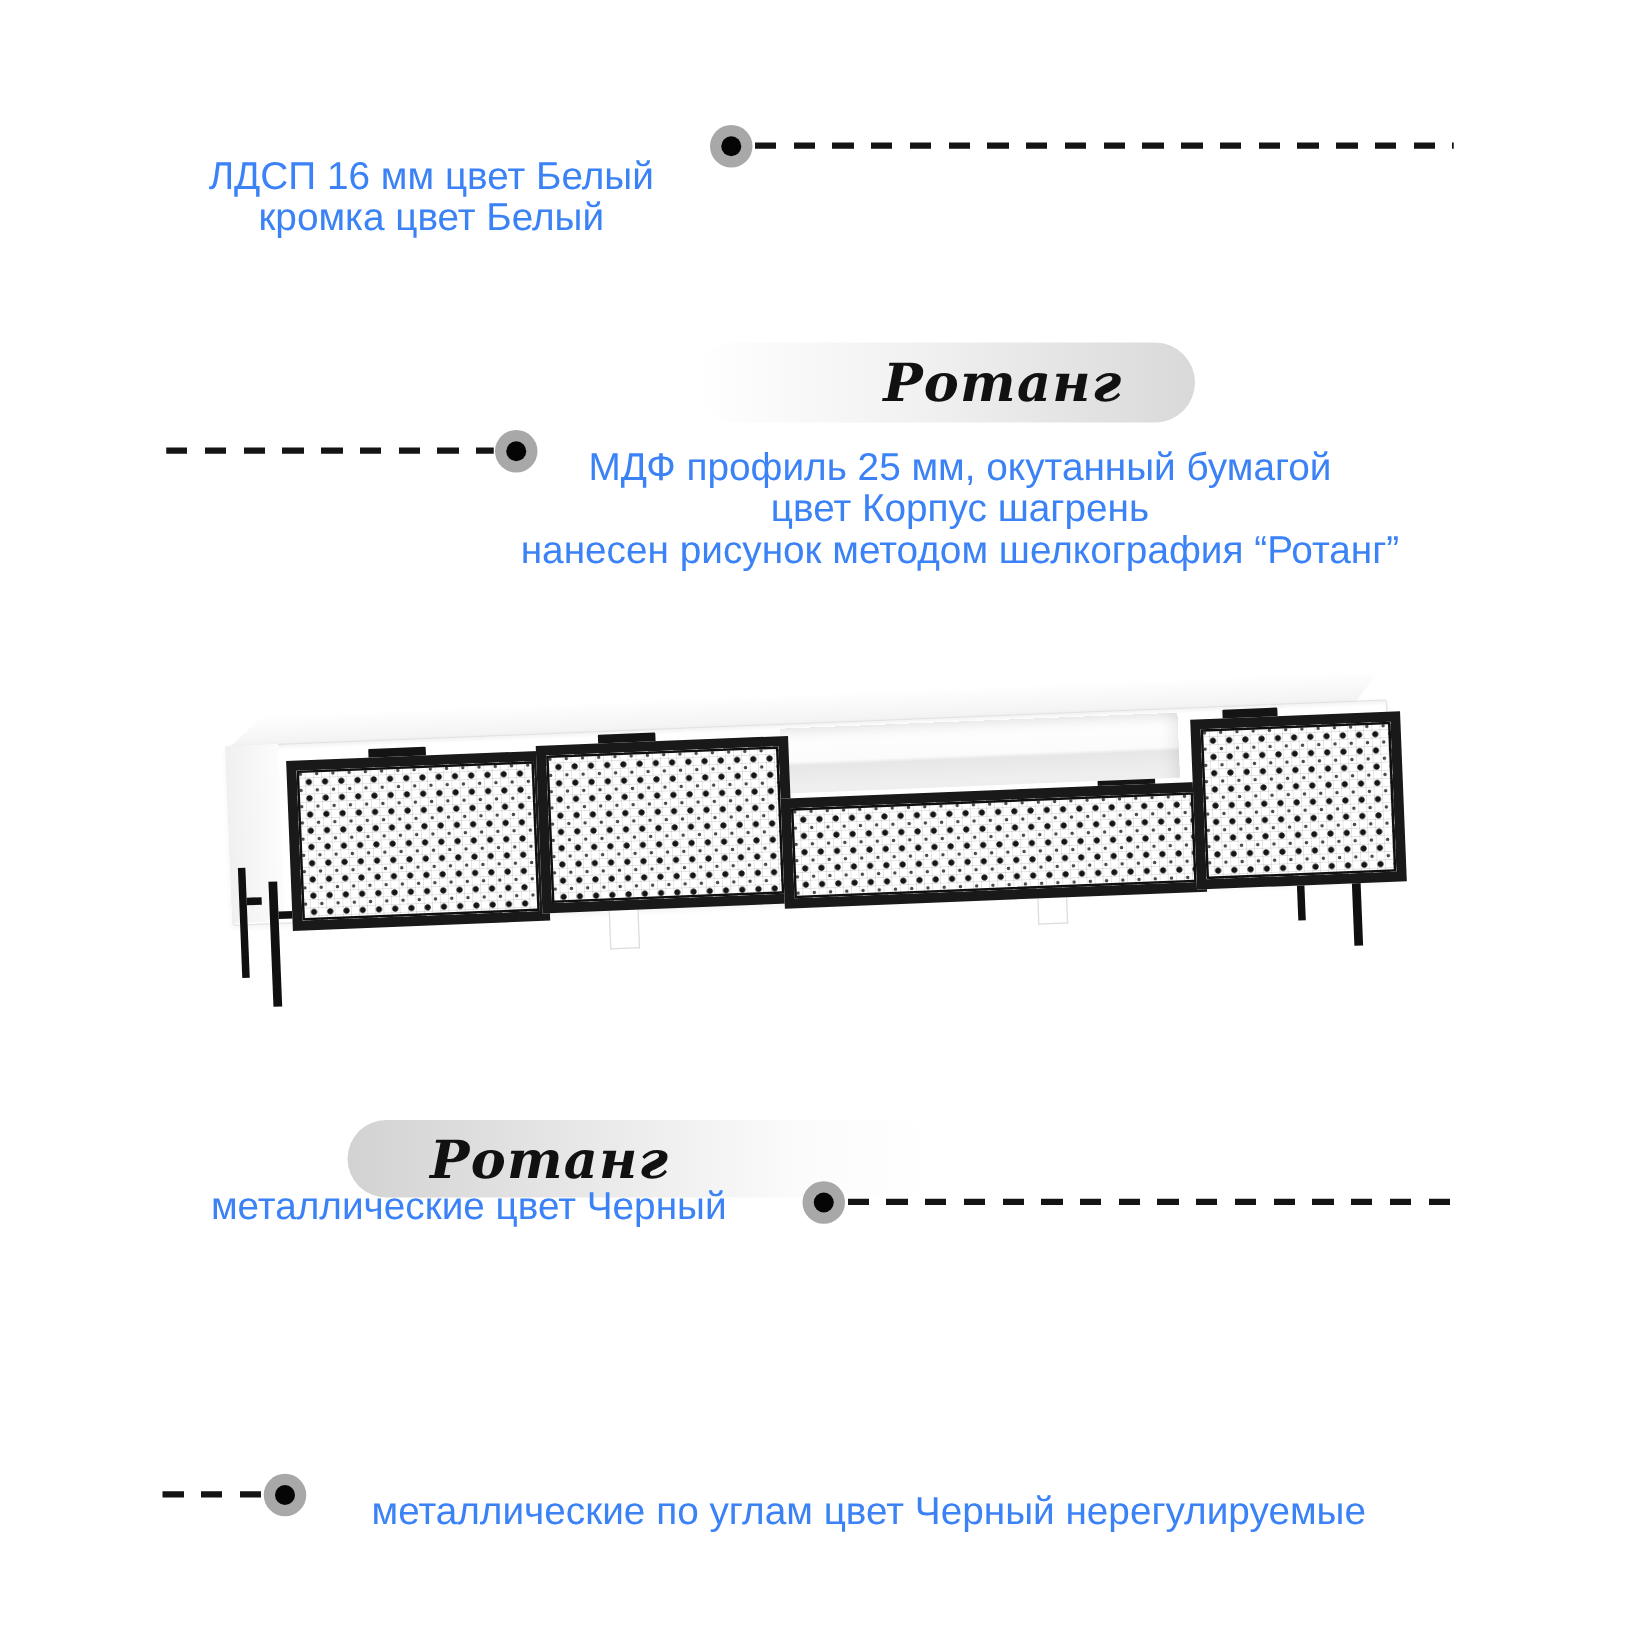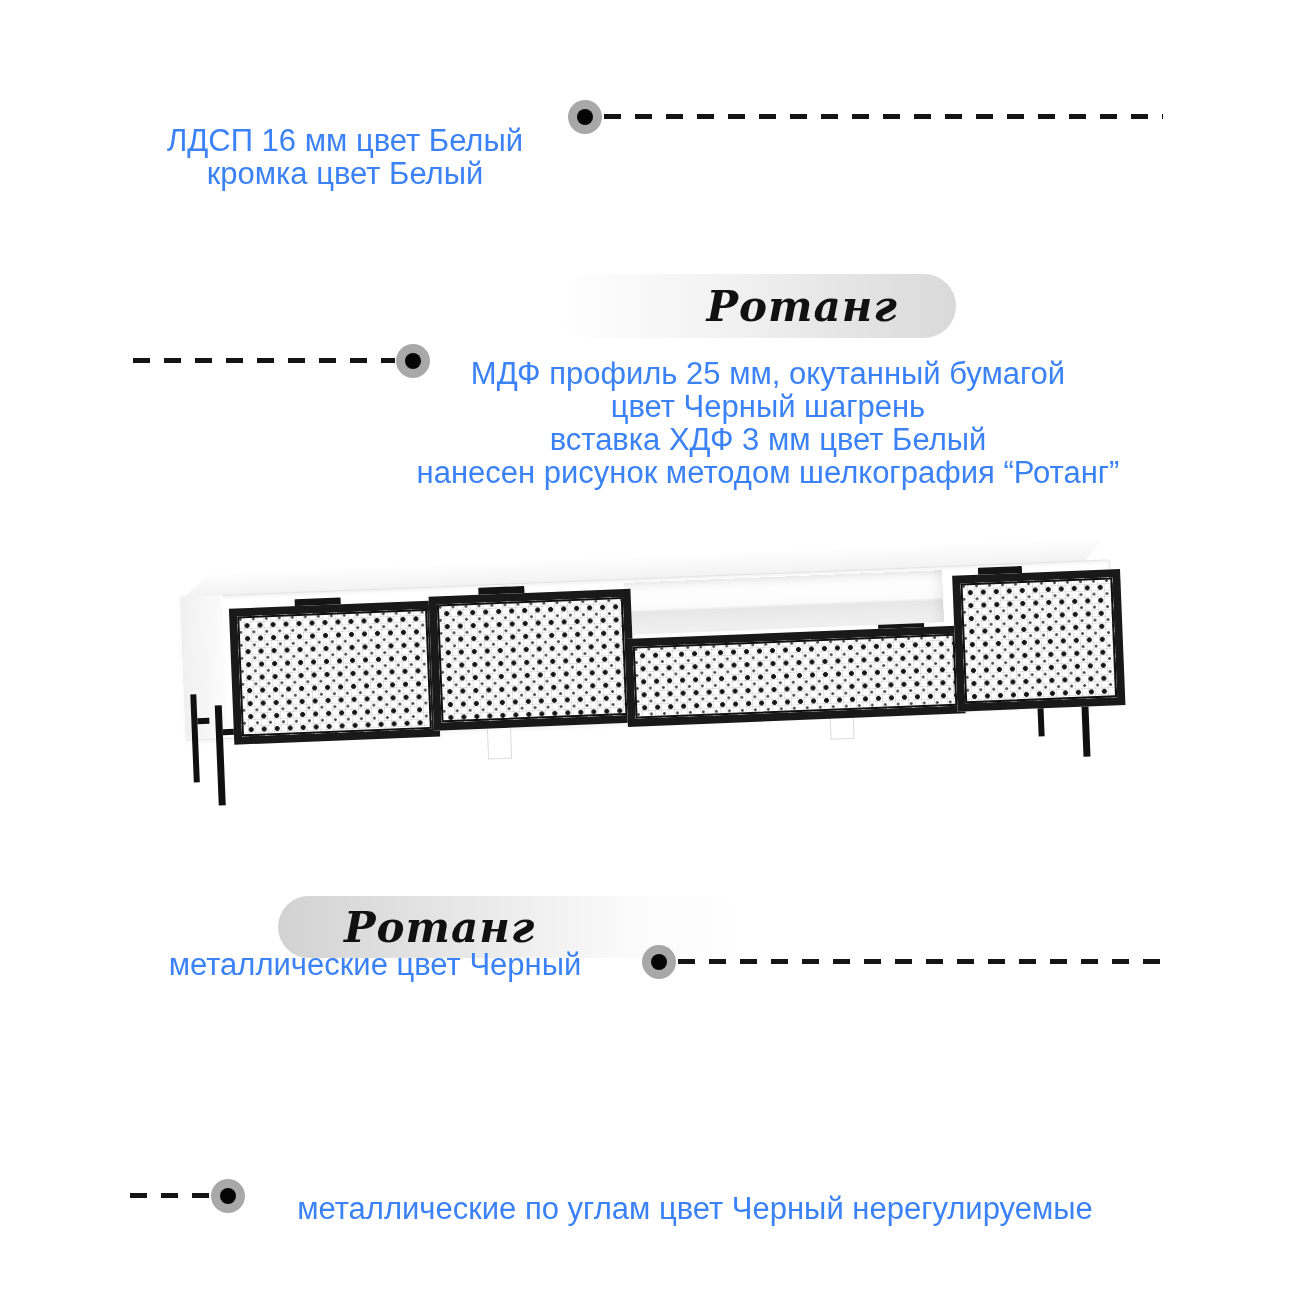--- a/index.html
+++ b/index.html
@@ -124,22 +124,21 @@
   <div class="spec" id="spec-korpus">
     <div>ЛДСП 16 мм цвет Белый</div>
     <div>кромка цвет Белый</div>
   </div>
 
   <div class="pill cap-right" id="pill-fasady">Ротанг</div>
   <div class="dash" id="dash-fasady"></div>
   <div class="dot" id="dot-fasady"></div>
   <div class="spec" id="spec-fasady">
     <div>МДФ профиль 25 мм, окутанный бумагой</div>
-    <div>цвет Черный шагрень</div>
-    <div>вставка ХДФ 3 мм цвет Белый</div>
+    <div>цвет Корпус шагрень</div>
     <div>нанесен рисунок методом шелкография “Ротанг”</div>
   </div>
 
   <div id="furniture">
     <div class="f-top"></div>
     <div class="f-body"></div>
     <div class="f-side"></div>
 
     <div class="leg hook-right" id="leg-l-rear"></div>
     <div class="leg hook-right" id="leg-l-front"></div>

